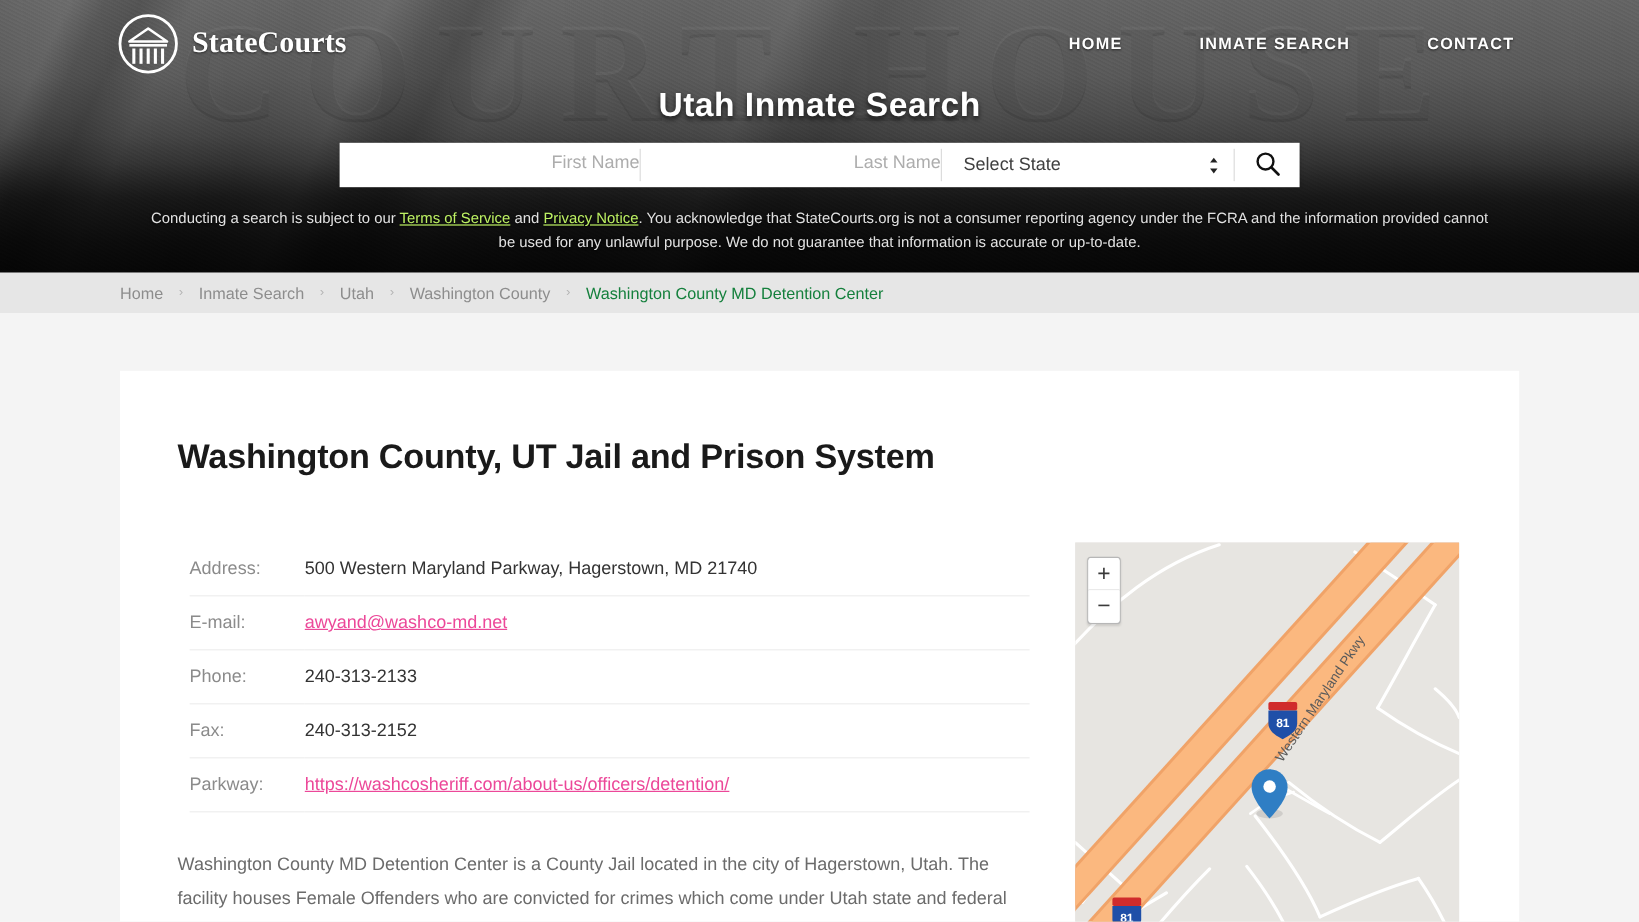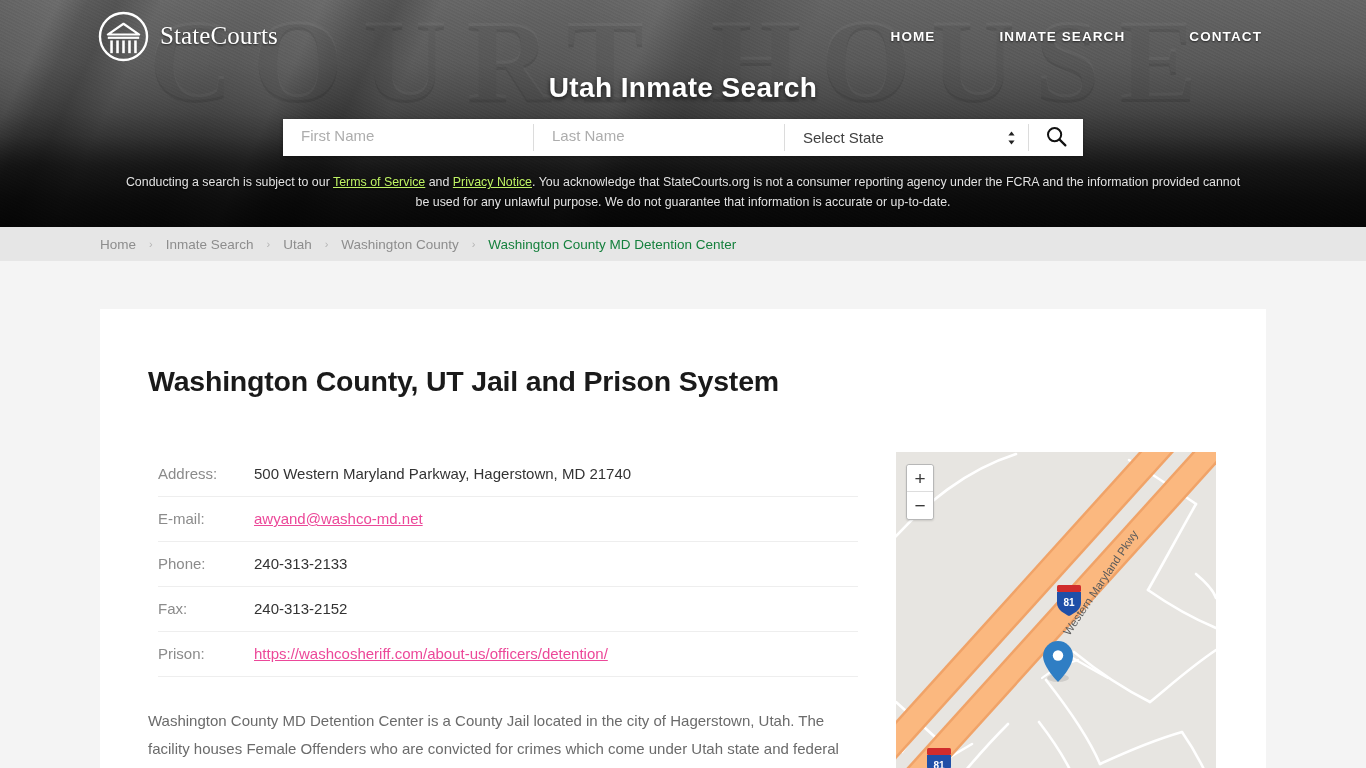--- a/index.html
+++ b/index.html
@@ -58,21 +58,21 @@
     display: flex; align-items: center;
     margin-left: 98px;
     gap: 11px;
     text-decoration: none;
   }
   .brand-logo { width: 51px; height: 51px; display: block; }
   .brand-name {
     color: #ffffff;
     font-family: "Liberation Serif", serif;
     font-size: 25px;
-    font-weight: 400;
+    font-weight: 700;
     letter-spacing: .1px;
     text-shadow: 0 1px 2px rgba(0,0,0,.6);
   }
   .nav-links {
     margin-left: auto;
     margin-right: 72px;
     display: flex; align-items: center;
     gap: 0;
   }
   .nav-link {
@@ -108,20 +108,21 @@
     box-shadow: 0 1px 3px rgba(0,0,0,.35);
   }
   .sb-field {
     flex: 0 0 250px;
     border: none; outline: none;
     background: transparent;
     font-family: "Liberation Sans", sans-serif;
     font-size: 15px;
     color: #333;
     padding: 0 0 4px 18px;
+    text-align: right;
   }
   .sb-field::placeholder { color: #adadad; }
   .sb-sep { width: 1px; background: #dcdcdc; margin: 5px 0; }
   .sb-select-wrap {
     position: relative;
     flex: 1 1 auto;
     display: flex; align-items: center;
   }
   .sb-select {
     appearance: none; -webkit-appearance: none;
@@ -365,21 +366,21 @@
             </tr>
             <tr>
               <td class="fact-label">Phone:</td>
               <td class="fact-value">240-313-2133</td>
             </tr>
             <tr>
               <td class="fact-label">Fax:</td>
               <td class="fact-value">240-313-2152</td>
             </tr>
             <tr>
-              <td class="fact-label">Prison:</td>
+              <td class="fact-label">Parkway:</td>
               <td class="fact-value"><a href="#">https://washcosheriff.com/about-us/officers/detention/</a></td>
             </tr>
           </tbody>
         </table>
 
         <p class="desc"><span>Washington County MD Detention Center is a County Jail located in the city of Hagerstown, Utah. The facility houses Female Offenders who are convicted for crimes which come under Utah state and federal laws. The County Jail was opened in 1942 The facility has a capacity of </span></p>
       </div>
 
       <div class="col-right">
         <div class="map">

